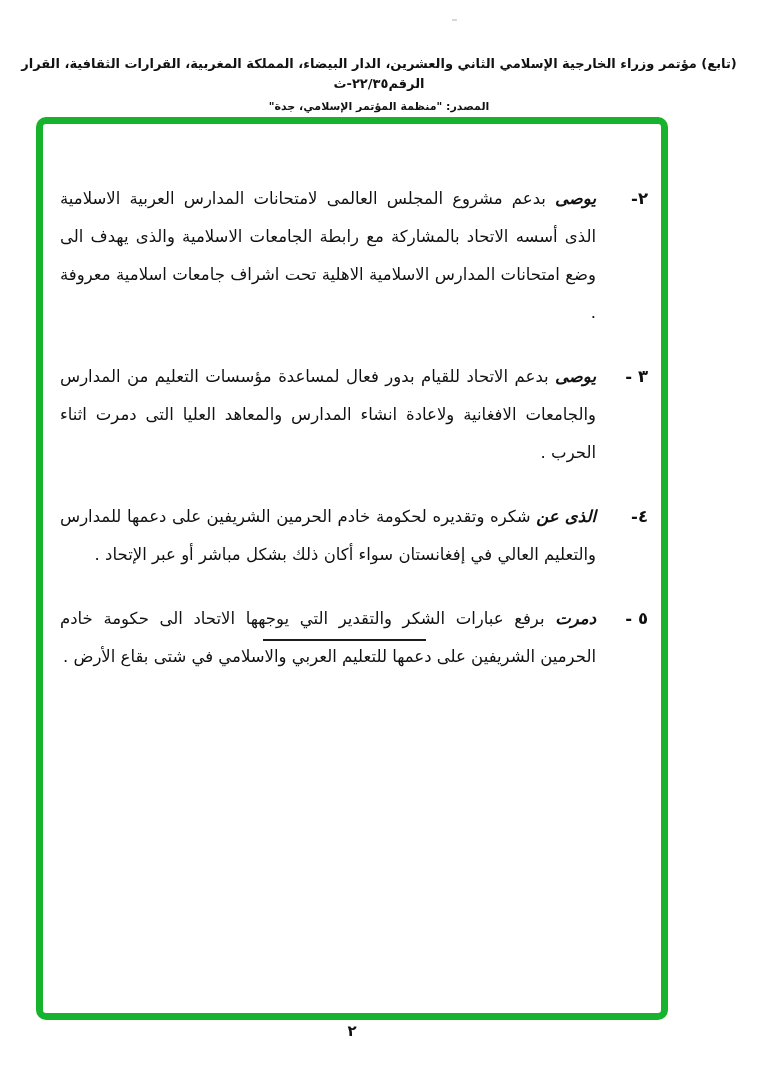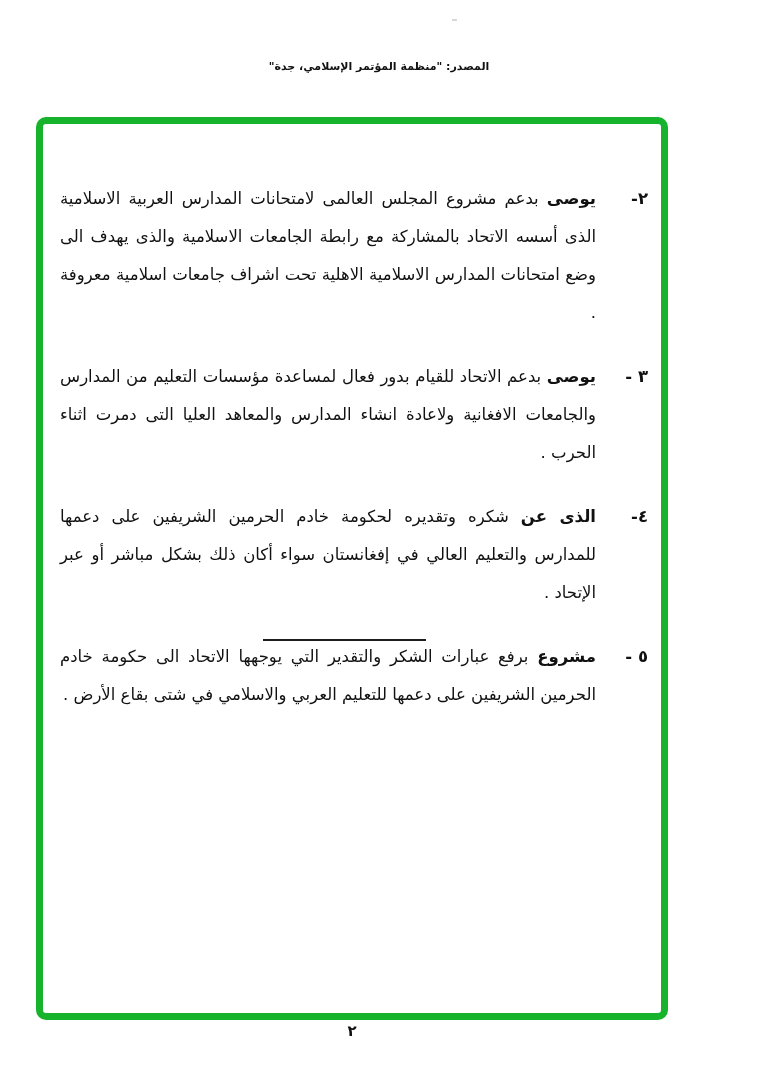--- a/index.html
+++ b/index.html
@@ -68,21 +68,21 @@
   .res-num {
     width: 52px;
     flex-shrink: 0;
     white-space: nowrap;
     font-weight: 600;
   }
   .res-body {
     flex: 1;
     text-align: justify;
   }
-  .res-lead { font-weight: bold; }
+  .res-lead { font-weight: bold; font-style: italic; }
 
   
   .separator {
     position: absolute;
     left: 263px;
     top: 639px;
     width: 163px;
     height: 2px;
     background: #1c1c1c;
   }
@@ -107,20 +107,21 @@
     height: 2px;
     background: #d6d9d6;
   }
 </style>
 </head>
 <body>
 
 <div class="speck"></div>
 
 <div class="doc-header">
+  <div class="line1">(تابع) مؤتمر وزراء الخارجية الإسلامي الثاني والعشرين، الدار البيضاء، المملكة المغربية، القرارات الثقافية، القرار الرقم٢٢/٣٥-ث</div>
   <div class="line2">المصدر: "منظمة المؤتمر الإسلامي، جدة"</div>
 </div>
 
 <div class="green-frame"></div>
 
 <div class="resolutions">
 
   <div class="res-item">
     <div class="res-num">٢-</div>
     <div class="res-body">
@@ -141,21 +142,21 @@
     <div class="res-num">٤-</div>
     <div class="res-body">
       <span class="res-lead">الذى عن</span>
       <span>شكره وتقديره لحكومة خادم الحرمين الشريفين على دعمها للمدارس والتعليم العالي في إفغانستان سواء أكان ذلك بشكل مباشر أو عبر الإتحاد .</span>
     </div>
   </div>
 
   <div class="res-item">
     <div class="res-num">٥ -</div>
     <div class="res-body">
-      <span class="res-lead">مشروع</span>
+      <span class="res-lead">دمرت</span>
       <span>برفع عبارات الشكر والتقدير التي يوجهها الاتحاد الى حكومة خادم الحرمين الشريفين على دعمها للتعليم العربي والاسلامي في شتى بقاع الأرض .</span>
     </div>
   </div>
 
 </div>
 
 <div class="separator"></div>
 
 <div class="page-number">٢</div>
 

